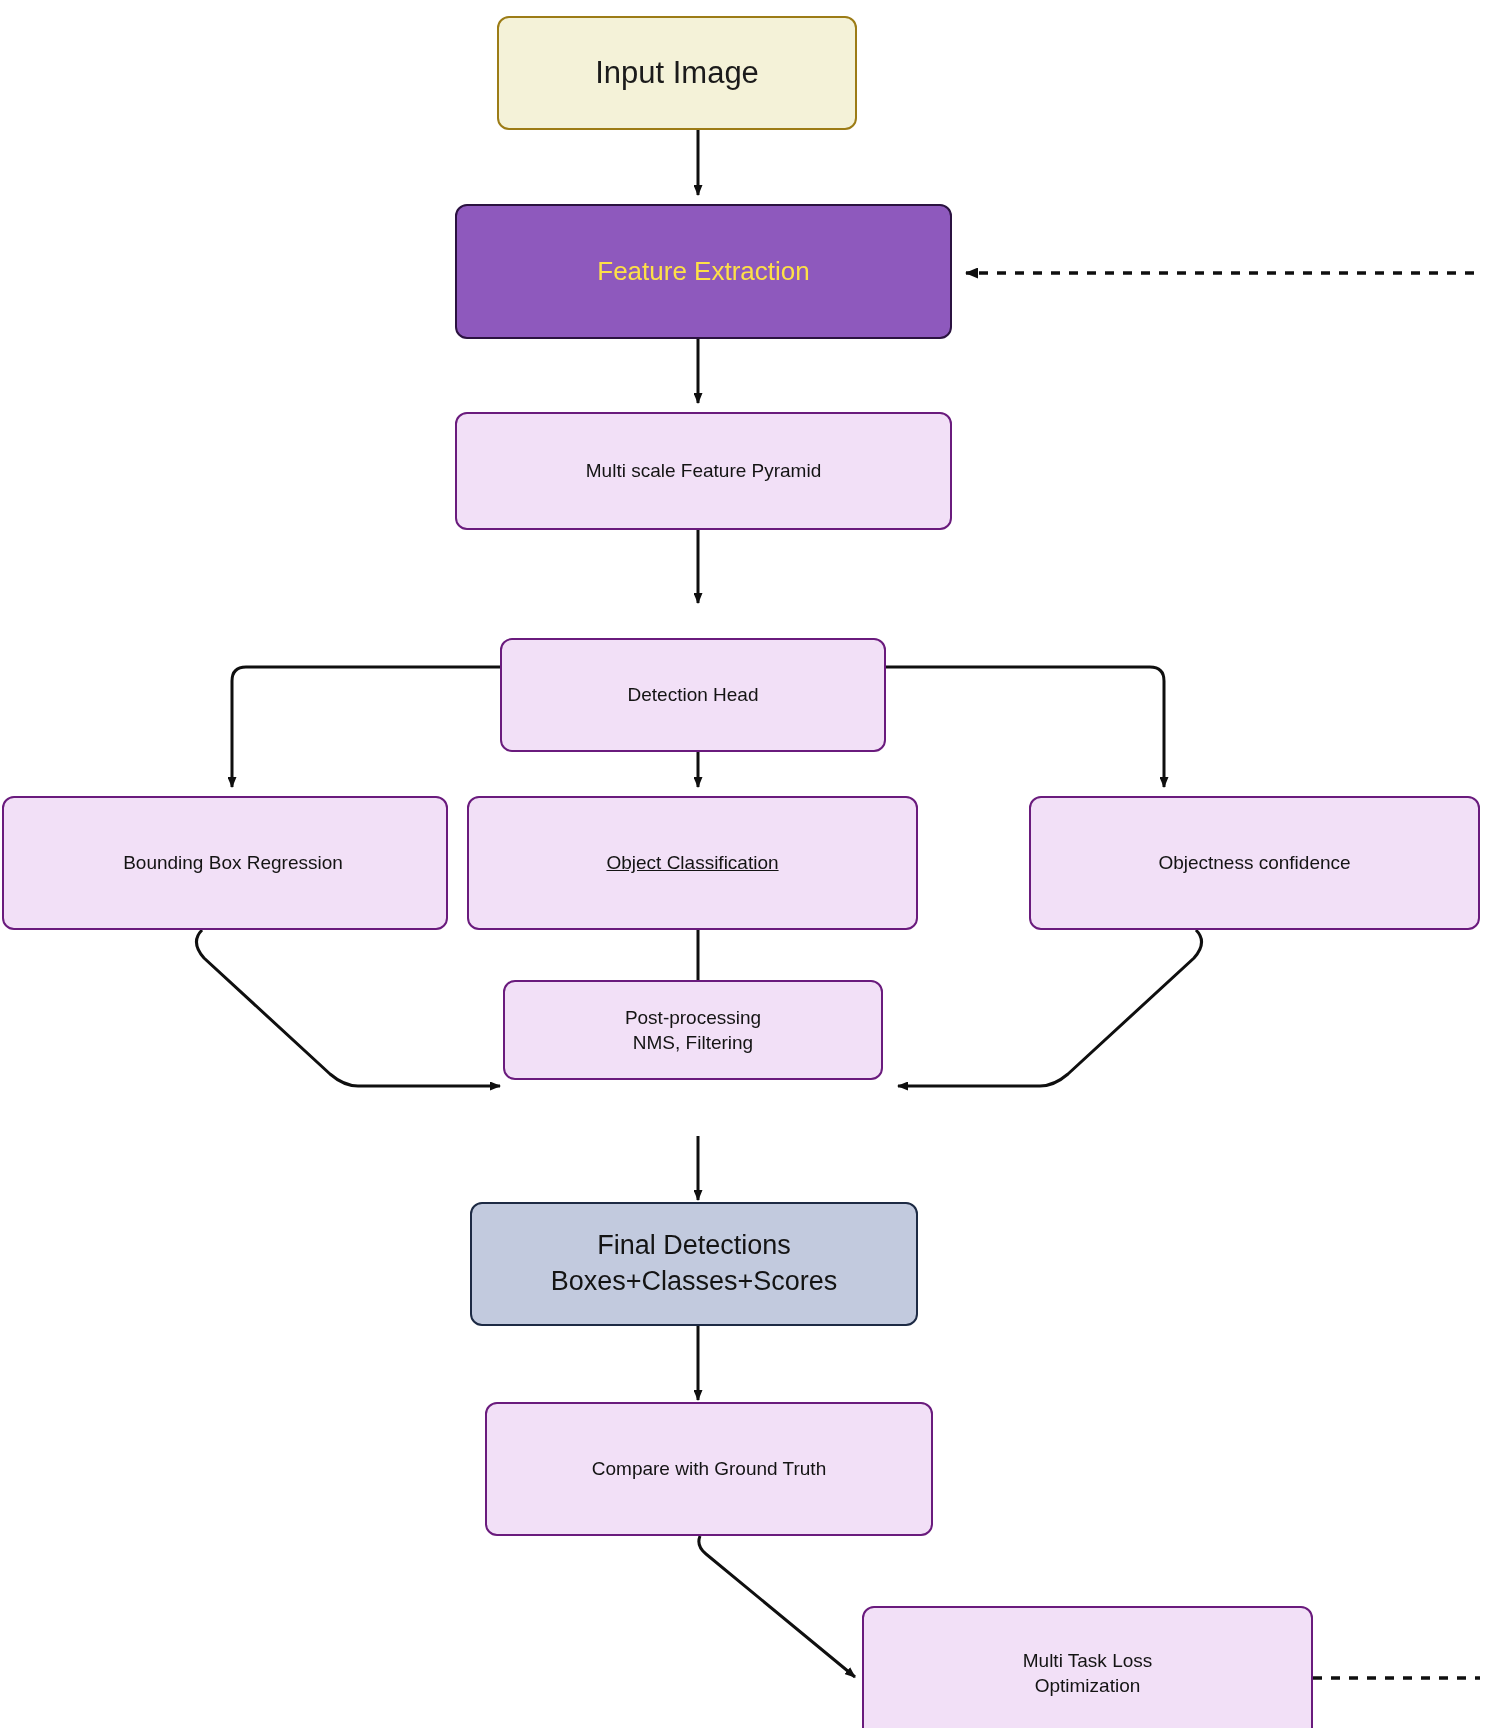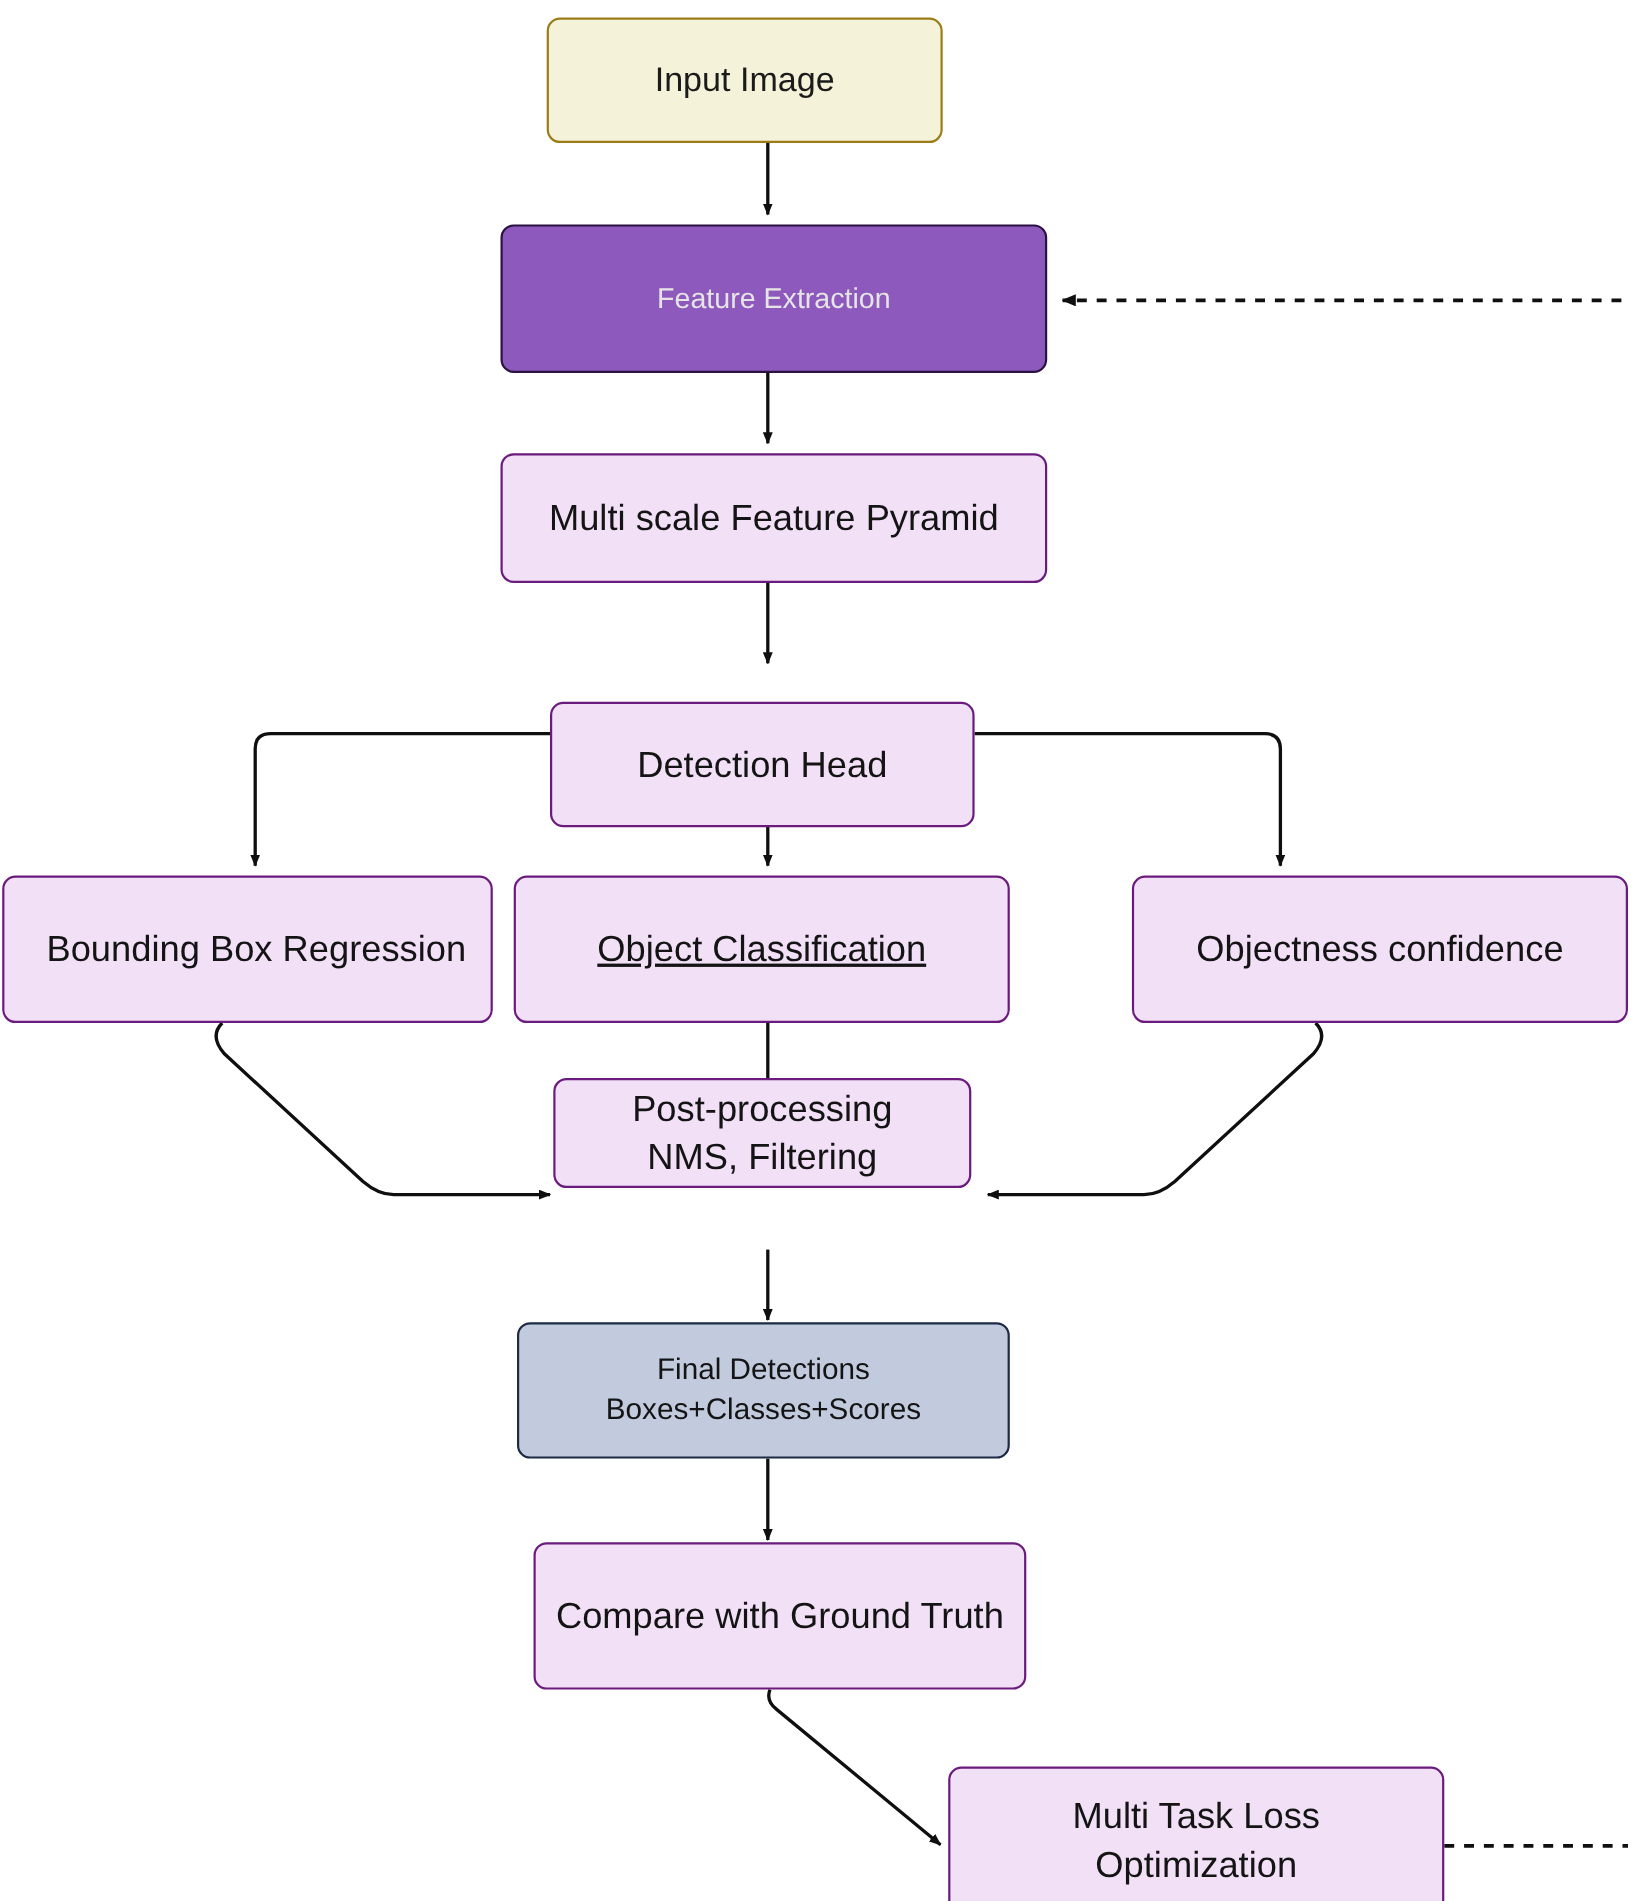--- a/index.html
+++ b/index.html
@@ -46,28 +46,28 @@
   }
   .n-input {
     background: #f4f2d8;
     border-color: #9c7c16;
     color: #1b1b1b;
     font-size: 31px;
   }
   .n-accent {
     background: #8e59bd;
     border-color: #2b1240;
-    color: #e5e5e5;
+    color: #fde047;
     font-size: 26px;
   }
   .n-lilac {
     background: #f2e0f7;
     border-color: #6a1b7d;
     color: #141414;
-    font-size: 33px;
+    font-size: 19px;
   }
   .n-steel {
     background: #c2cade;
     border-color: #1d2a44;
     color: #141414;
     font-size: 27px;
   }
 </style>
 </head>
 <body>

